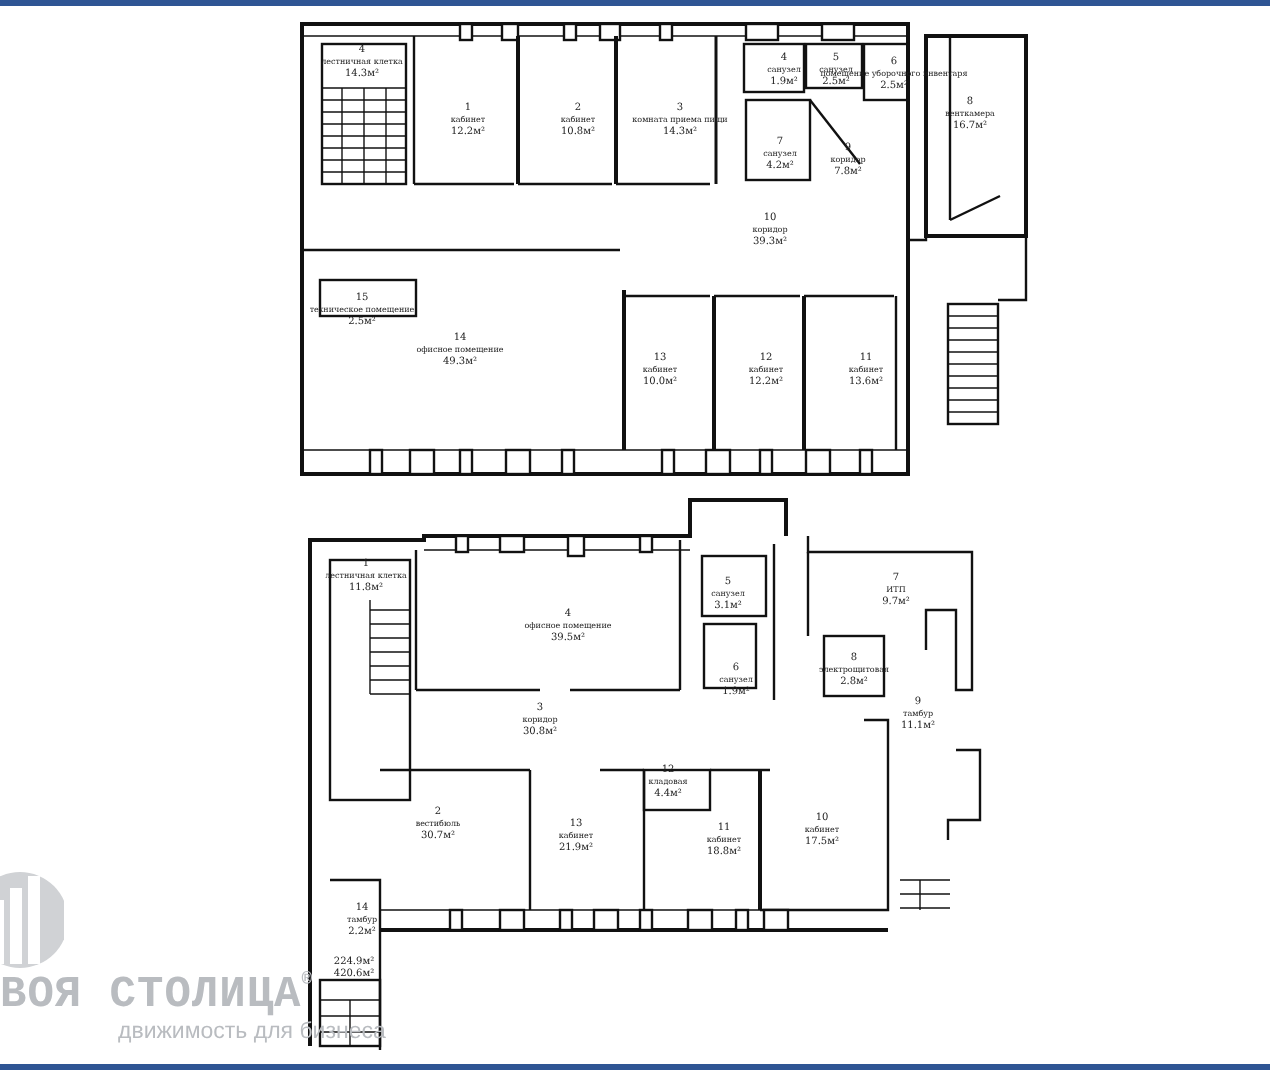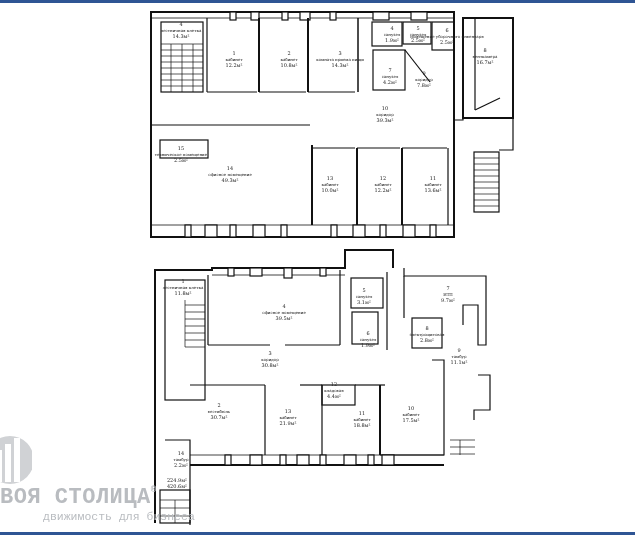--- a/index.html
+++ b/index.html
@@ -5,21 +5,21 @@
   html,body{margin:0;padding:0;background:#fff;}
   body{width:635px;height:535px;position:relative;overflow:hidden;font-family:"DejaVu Serif",serif;}
   .bar{position:absolute;left:0;width:635px;background:#2f5594;}
   .bar.top{top:0;height:3px;}
   .bar.bottom{top:532px;height:3px;}
   svg.plan{position:absolute;left:0;top:0;}
   .lbl{font-family:"DejaVu Serif",serif;fill:#222;}
   .wm{position:absolute;left:0;top:430px;width:200px;height:95px;pointer-events:none;}
   .wm-title{position:absolute;left:0;top:55px;font-family:Liberation Mono, monospace;font-weight:bold;font-size:22px;color:#b9bcc0;letter-spacing:0.5px;white-space:nowrap;}
   .wm-reg{font-size:9px;vertical-align:top;}
-  .wm-sub{position:absolute;left:0;top:80px;font-family:Liberation Mono, monospace;font-size:11.5px;color:#b9bcc0;white-space:nowrap;padding-left:43px;}
+  .wm-sub{position:absolute;left:16px;top:80px;font-family:Liberation Sans, sans-serif;font-size:11.5px;color:#b9bcc0;white-space:nowrap;padding-left:43px;}
 </style>
 </head>
 <body>
 
 <div class="bar top"></div>
 
 <svg class="plan" width="635" height="535" viewBox="0 0 635 535">
 
   <g fill="none" stroke="#111" stroke-width="1.2">
 

